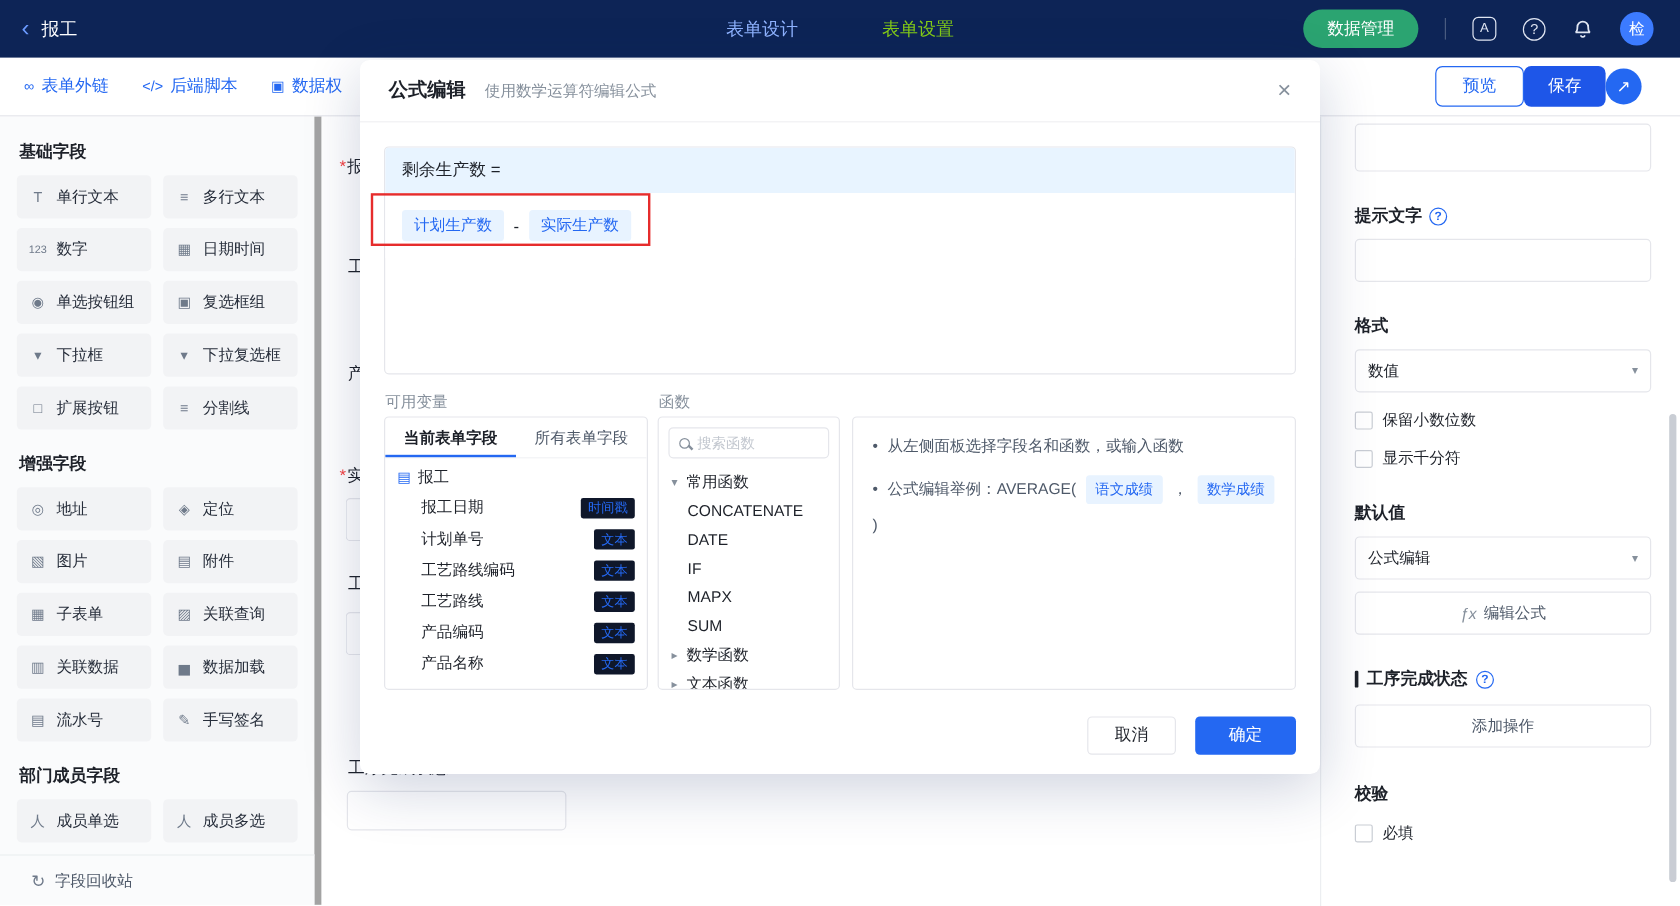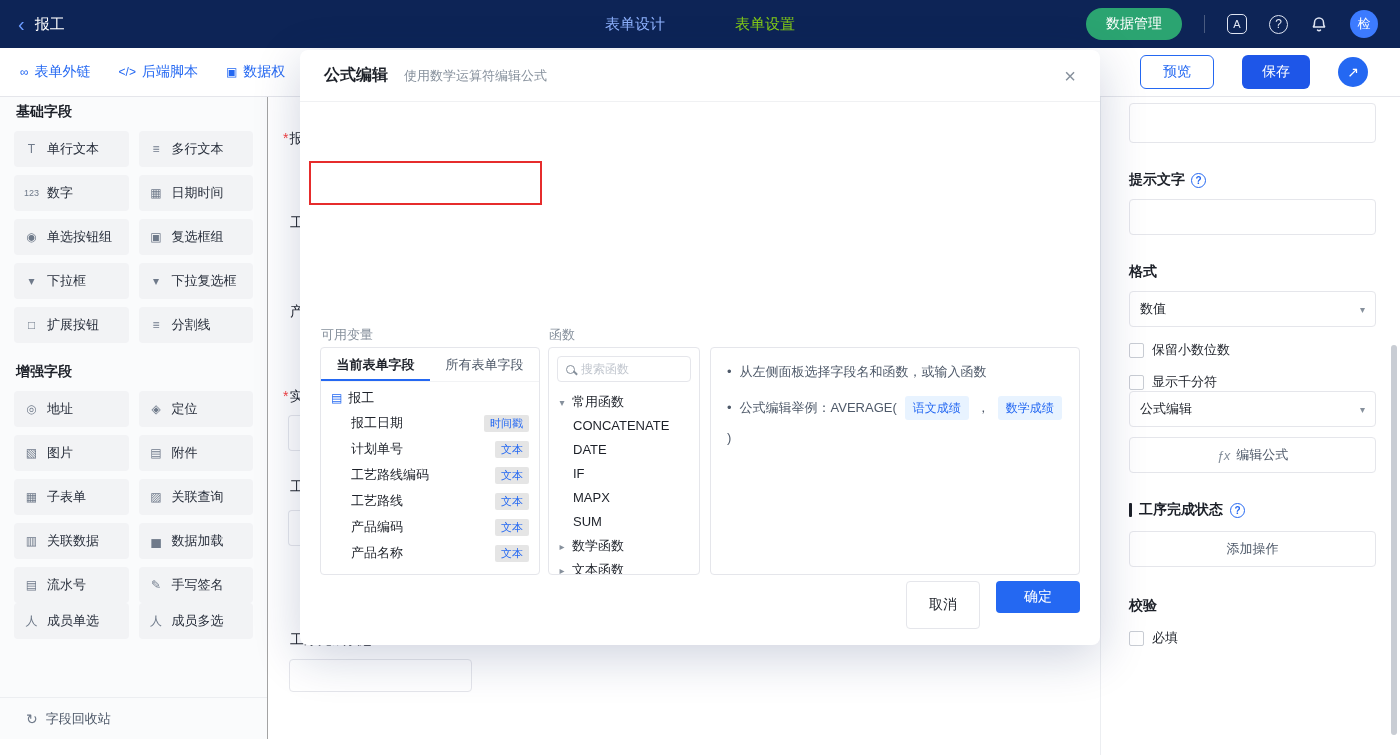--- a/index.html
+++ b/index.html
@@ -27,30 +27,30 @@
   .bell { cursor:pointer; display:flex; }
   .avatar { width:28px; height:28px; border-radius:50%; background:#3c7bff; display:flex; align-items:center;
     justify-content:center; font-size:13px; color:#fff; cursor:pointer; }
 
   
   .toolbar { position:absolute; left:0; top:48px; width:1400px; height:49px; background:#fff;
     border-bottom:1px solid #e5e6eb; display:flex; align-items:center; z-index:4; }
   .tool-links { display:flex; gap:28px; padding-left:20px; }
   .tool-link { display:flex; align-items:center; gap:6px; color:#2468f2; font-size:14px; cursor:pointer; }
   .tool-ico { font-size:12px; }
-  .tool-actions { margin-left:auto; display:flex; align-items:center; gap:28px; padding-right:32px; }
+  .tool-actions { margin-left:auto; display:flex; align-items:center; gap:0; padding-right:32px; }
   .btn-outline { border:1px solid #2468f2; color:#2468f2; background:#fff; border-radius:6px;
     padding:7px 22px; font-size:14px; }
   .btn-save { border:none; background:#1e56e8; color:#fff; border-radius:6px; padding:8px 20px; font-size:14px; }
   .btn-share { width:30px; height:30px; border:none; border-radius:50%; background:#2468f2; color:#fff;
     display:flex; align-items:center; justify-content:center; font-size:14px; }
 
   
-  .sidebar { position:absolute; left:0; top:81px; width:268px; height:658px; background:#fafbfc;
-    border-right:1px solid #a3a3a3; padding:12px 14px 0; }
+  .sidebar { position:absolute; left:0; top:96px; width:268px; height:658px; background:#fafbfc;
+    border-right:6px solid #a3a3a3; padding:12px 14px 0; }
   .section-title { font-size:14px; font-weight:bold; color:#1d2129; margin:10px 2px 10px; }
   .section-title.gap { margin-top:20px; }
   .grid { display:grid; grid-template-columns:1fr 1fr; gap:8px 10px; }
   .field-btn { height:36px; background:#f2f3f5; border-radius:4px; display:flex; align-items:center;
     gap:7px; padding:0 9px; font-size:13px; color:#272e3b; cursor:pointer; overflow:hidden; white-space:nowrap; }
   .field-icon { color:#6f7a8a; font-size:12px; width:17px; text-align:center; flex:0 0 auto; }
   .recycle { position:absolute; left:0; bottom:0; width:100%; height:42px; border-top:1px solid #eceef1;
     display:flex; align-items:center; gap:8px; padding-left:26px; font-size:13px; color:#4e5969;
     background:#fafbfc; cursor:pointer; }
   .recycle-ico { font-size:14px; color:#6f7a8a; }
@@ -122,38 +122,38 @@
   .m-panel { position:absolute; top:297px; height:228px; border:1px solid #e5e6eb; border-radius:4px;
     overflow:hidden; background:#fff; }
   .vars-panel { left:20px; width:220px; }
   .vp-tabs { display:flex; height:34px; border-bottom:1px solid #f2f3f5; }
   .vp-tab { flex:1; text-align:center; line-height:33px; font-size:13px; color:#4e5969; cursor:pointer; }
   .vp-tab.active { color:#1d2129; font-weight:bold; border-bottom:2px solid #2468f2; }
   .vp-root { display:flex; align-items:center; gap:6px; padding:7px 10px 3px; font-size:13px; color:#1d2129; cursor:pointer; }
   .doc-icon { color:#2468f2; font-size:12px; }
   .vp-row { display:flex; align-items:center; justify-content:space-between; height:26px;
     padding:0 10px 0 30px; font-size:13px; color:#1d2129; cursor:pointer; }
-  .badge { background:#e5e5e5; color:#2468f2; font-size:11px; padding:1px 6px; border-radius:2px; white-space:nowrap; }
+  .badge { background:#0f172a; color:#2468f2; font-size:11px; padding:1px 6px; border-radius:2px; white-space:nowrap; }
   .funcs-panel { left:248px; width:152px; }
   .search { margin:8px; height:26px; border:1px solid #e5e6eb; border-radius:4px; display:flex;
     align-items:center; gap:6px; padding:0 8px; }
   .mag { width:9px; height:9px; border:1.5px solid #86909c; border-radius:50%; position:relative; flex:0 0 auto; }
   .mag::after { content:""; position:absolute; width:5px; height:1.5px; background:#86909c;
     right:-4px; bottom:-1px; transform:rotate(45deg); }
   .search input { border:none; width:100%; font-size:12px; color:#1d2129; }
   .search input::placeholder { color:#c2c7cf; }
   .fp-group { display:flex; align-items:center; gap:5px; height:24px; padding:0 8px; font-size:13px;
     color:#1d2129; cursor:pointer; }
   .fp-chev { color:#86909c; font-size:10px; width:10px; text-align:center; }
   .fp-item { height:24px; line-height:24px; padding-left:24px; font-size:13px; color:#1d2129; cursor:pointer; }
   .help-panel { left:410px; width:370px; padding:14px 16px; font-size:13px; color:#4e5969; }
   .help-line { display:flex; align-items:center; gap:8px; margin-bottom:14px; flex-wrap:wrap; line-height:20px; }
   .help-token { background:#e8f3ff; color:#2468f2; padding:2px 8px; border-radius:3px; font-size:12px; cursor:pointer; }
   .m-footer { position:absolute; right:20px; bottom:16px; display:flex; gap:16px; }
-  .btn-cancel { width:74px; height:48px; border:1px solid #e5e6eb; border-radius:4px; background:#fff;
+  .btn-cancel { width:74px; height:32px; border:1px solid #e5e6eb; border-radius:4px; background:#fff;
     color:#1d2129; font-size:14px; }
   .btn-ok { width:84px; height:32px; border:none; border-radius:4px; background:#2468f2; color:#fff; font-size:14px; }
 </style>
 </head>
 <body>
 
 <div class="topbar">
   <div class="tb-left">
     <span class="tb-back">‹</span>
     <span class="tb-title">报工</span>
@@ -281,20 +281,21 @@
     <div class="field-btn">
       <span class="field-icon">▤</span>
       <span>流水号</span>
       </div>
     <div class="field-btn">
       <span class="field-icon">✎</span>
       <span>手写签名</span>
       </div>
   </div>
 
+  <div class="section-title gap">部门成员字段</div>
   <div class="grid">
     <div class="field-btn">
       <span class="field-icon">人</span>
       <span>成员单选</span>
       </div>
     <div class="field-btn">
       <span class="field-icon">人</span>
       <span>成员多选</span>
       </div>
   </div>
@@ -341,20 +342,23 @@
     <span>数值</span>
     <span class="chev">▾</span>
   </div>
   <div class="rp-check">
     <span class="cb"></span>
     <span>保留小数位数</span>
   </div>
   <div class="rp-check">
     <span class="cb"></span>
     <span>显示千分符</span>
+  </div>
+  <div class="rp-label">
+    <span>默认值</span>
   </div>
   <div class="rp-select">
     <span>公式编辑</span>
     <span class="chev">▾</span>
   </div>
   <button class="rp-btn">
     <span class="fx">ƒx</span>
     <span>编辑公式</span>
   </button>
   <div class="ext-title">
@@ -375,20 +379,28 @@
 
 <div class="scroll-thumb"></div>
 
 <div class="modal">
   <div class="m-header">
     <span class="m-title">公式编辑</span>
     <span class="m-sub">使用数学运算符编辑公式</span>
     <span class="m-close">×</span>
   </div>
 
+  <div class="editor">
+    <div class="editor-head">剩余生产数 =</div>
+    <div class="editor-body">
+      <span class="token">计划生产数</span>
+      <span class="op">-</span>
+      <span class="token">实际生产数</span>
+    </div>
+  </div>
   <div class="annotation"></div>
 
   <div class="panel-label pl-vars">可用变量</div>
   <div class="panel-label pl-funcs">函数</div>
 
   <div class="m-panel vars-panel">
     <div class="vp-tabs">
       <div class="vp-tab active">当前表单字段</div>
       <div class="vp-tab">所有表单字段</div>
     </div>

